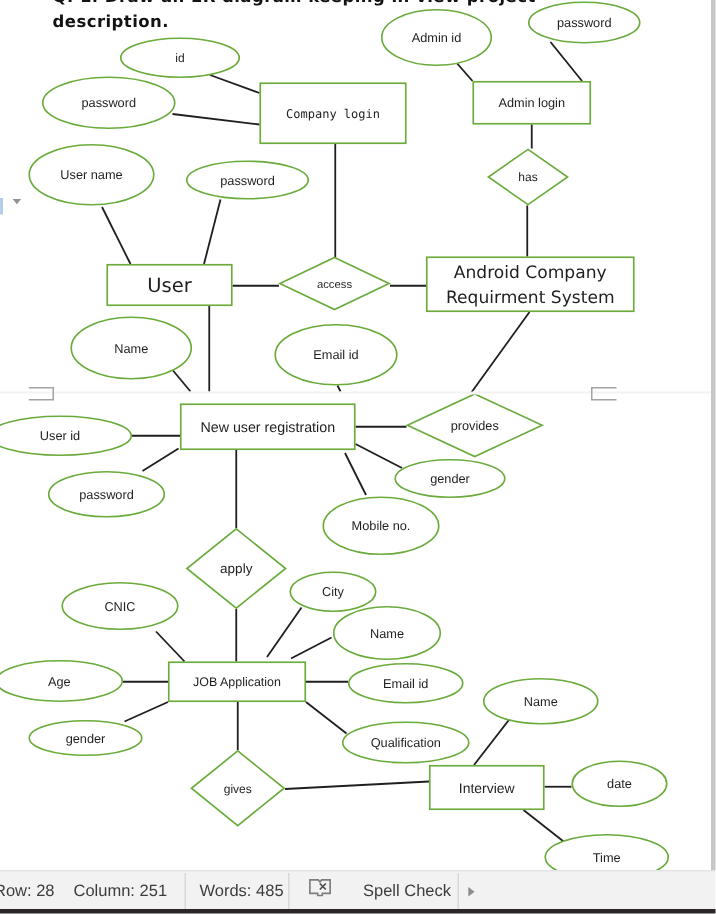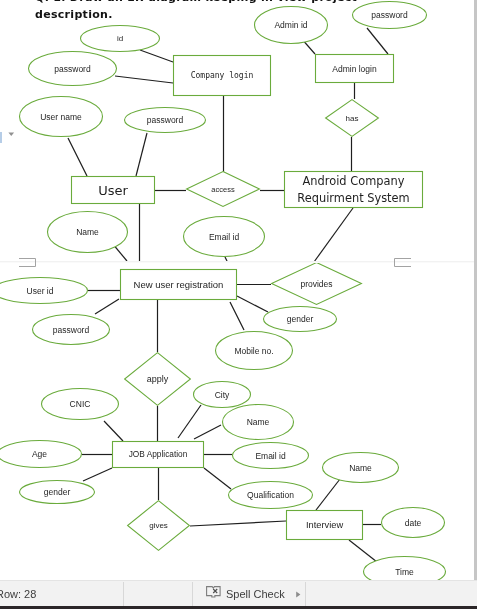--- a/index.html
+++ b/index.html
@@ -227,29 +227,31 @@
     </svg>
     <div id="cmark"></div>
     <svg id="ctri" width="7" height="6" viewBox="0 0 7 6">
       <path d="M0.4 0.6 L6.1 0.6 L3.25 4.1 Z" fill="#919191"></path>
     </svg>
   </div>
   <div id="vscroll"></div>
 
   <div id="status">
     <div class="sbcell" style="position:absolute;left:-4px">Row: 28</div>
+    <div class="sbcell" style="position:absolute;left:49px">Column: 251</div>
     <div class="sbsep" style="position:absolute;left:123px;top:1px"></div>
+    <div class="sbcell" style="position:absolute;left:133px">Words: 485</div>
     <div class="sbsep" style="position:absolute;left:192px;top:1px"></div>
     <div class="sbcell" style="position:absolute;left:206px">
       <svg width="16" height="14" viewBox="0 0 16 14" style="position:relative;top:-3px">
         <path d="M0.6 2.6 L6.2 2.6 L7.3 4.0 L8.4 2.6 L14.1 2.6 L14.1 11.6
                  L8.9 11.6 L8.9 13.0 L5.8 13.0 L5.8 11.6 L0.6 11.6 Z" fill="none" stroke="#7d7d7d" stroke-width="1.1" stroke-linejoin="miter"></path>
         <path d="M7.2 5.0 L11.2 9.0 M11.2 5.0 L7.2 9.0" stroke="#4d4d4d" stroke-width="1.15" stroke-linecap="butt"></path>
       </svg>
-      <span style="margin-left:4px">Spell Check</span>
+      <span style="margin-left:20px">Spell Check</span>
       <svg style="margin-left:10px" width="7" height="9" viewBox="0 0 7 9">
         <path d="M1.2 1.4 L5.4 4.5 L1.2 7.6 Z" fill="#8c8c8c"></path>
       </svg>
     </div>
     <div class="sbsep" style="position:absolute;left:305px;top:1px"></div>
   </div>
   <div id="bottombar"></div>
 </div>
 
 </body></html>

